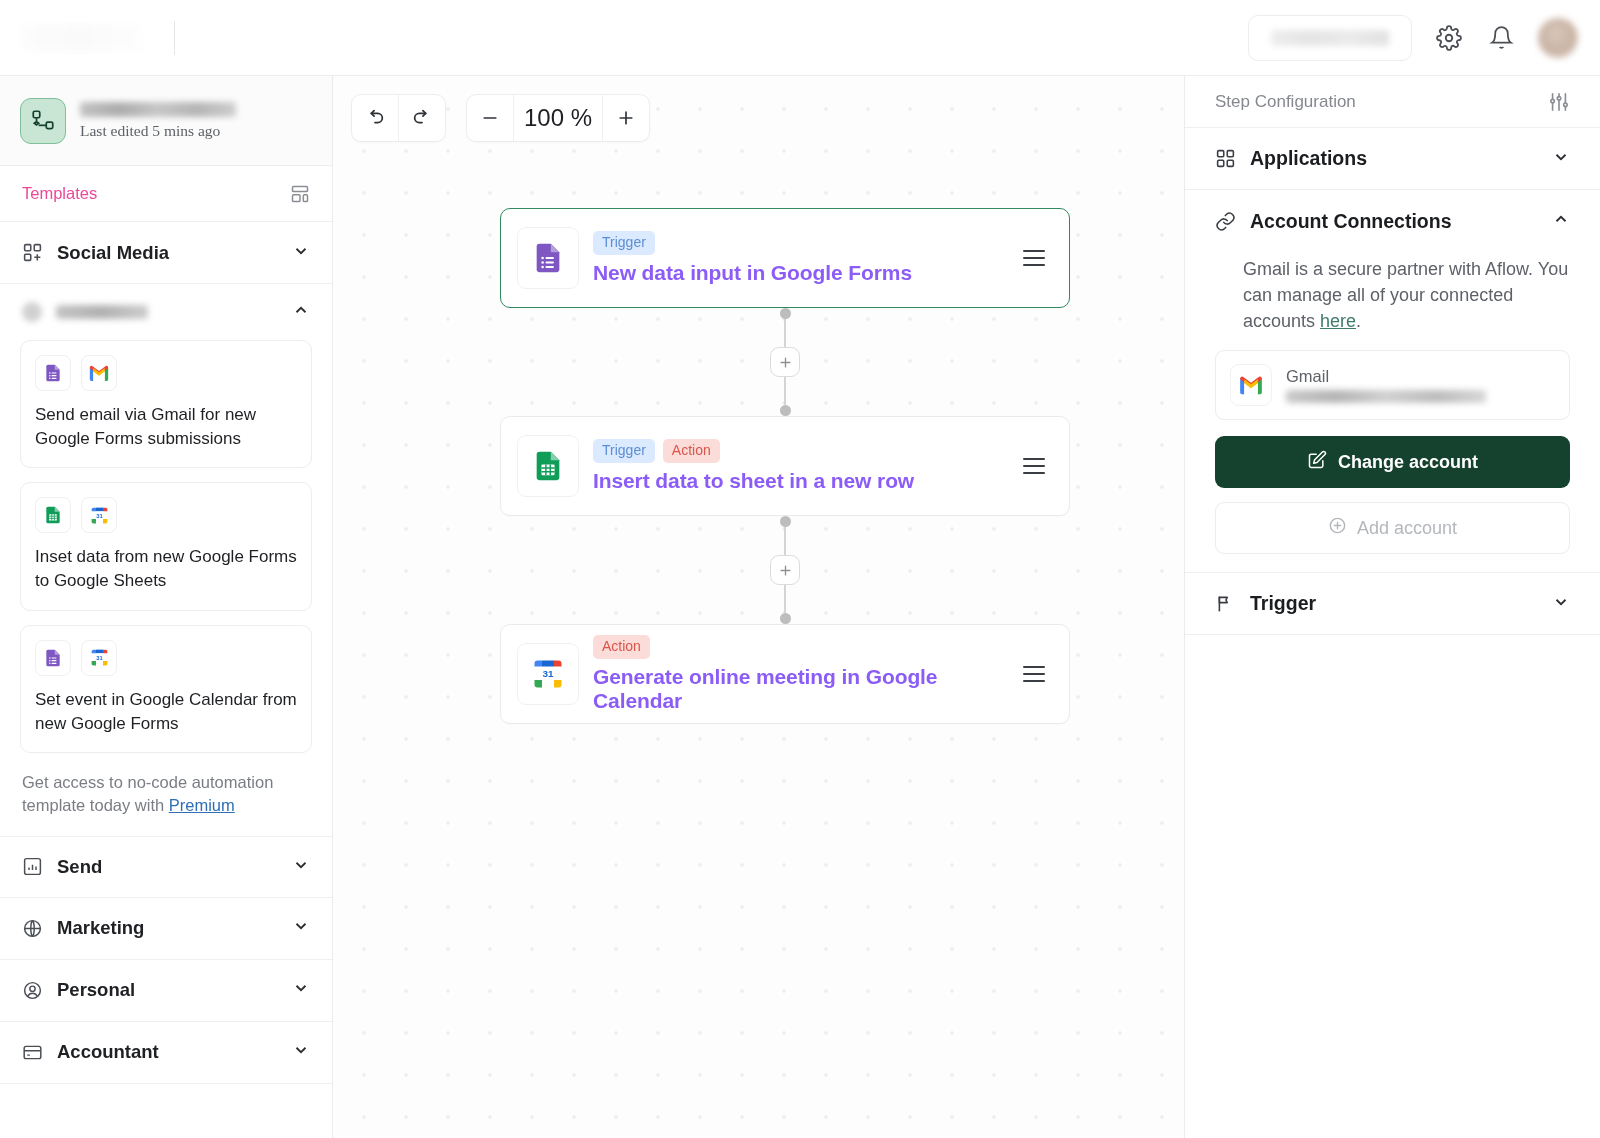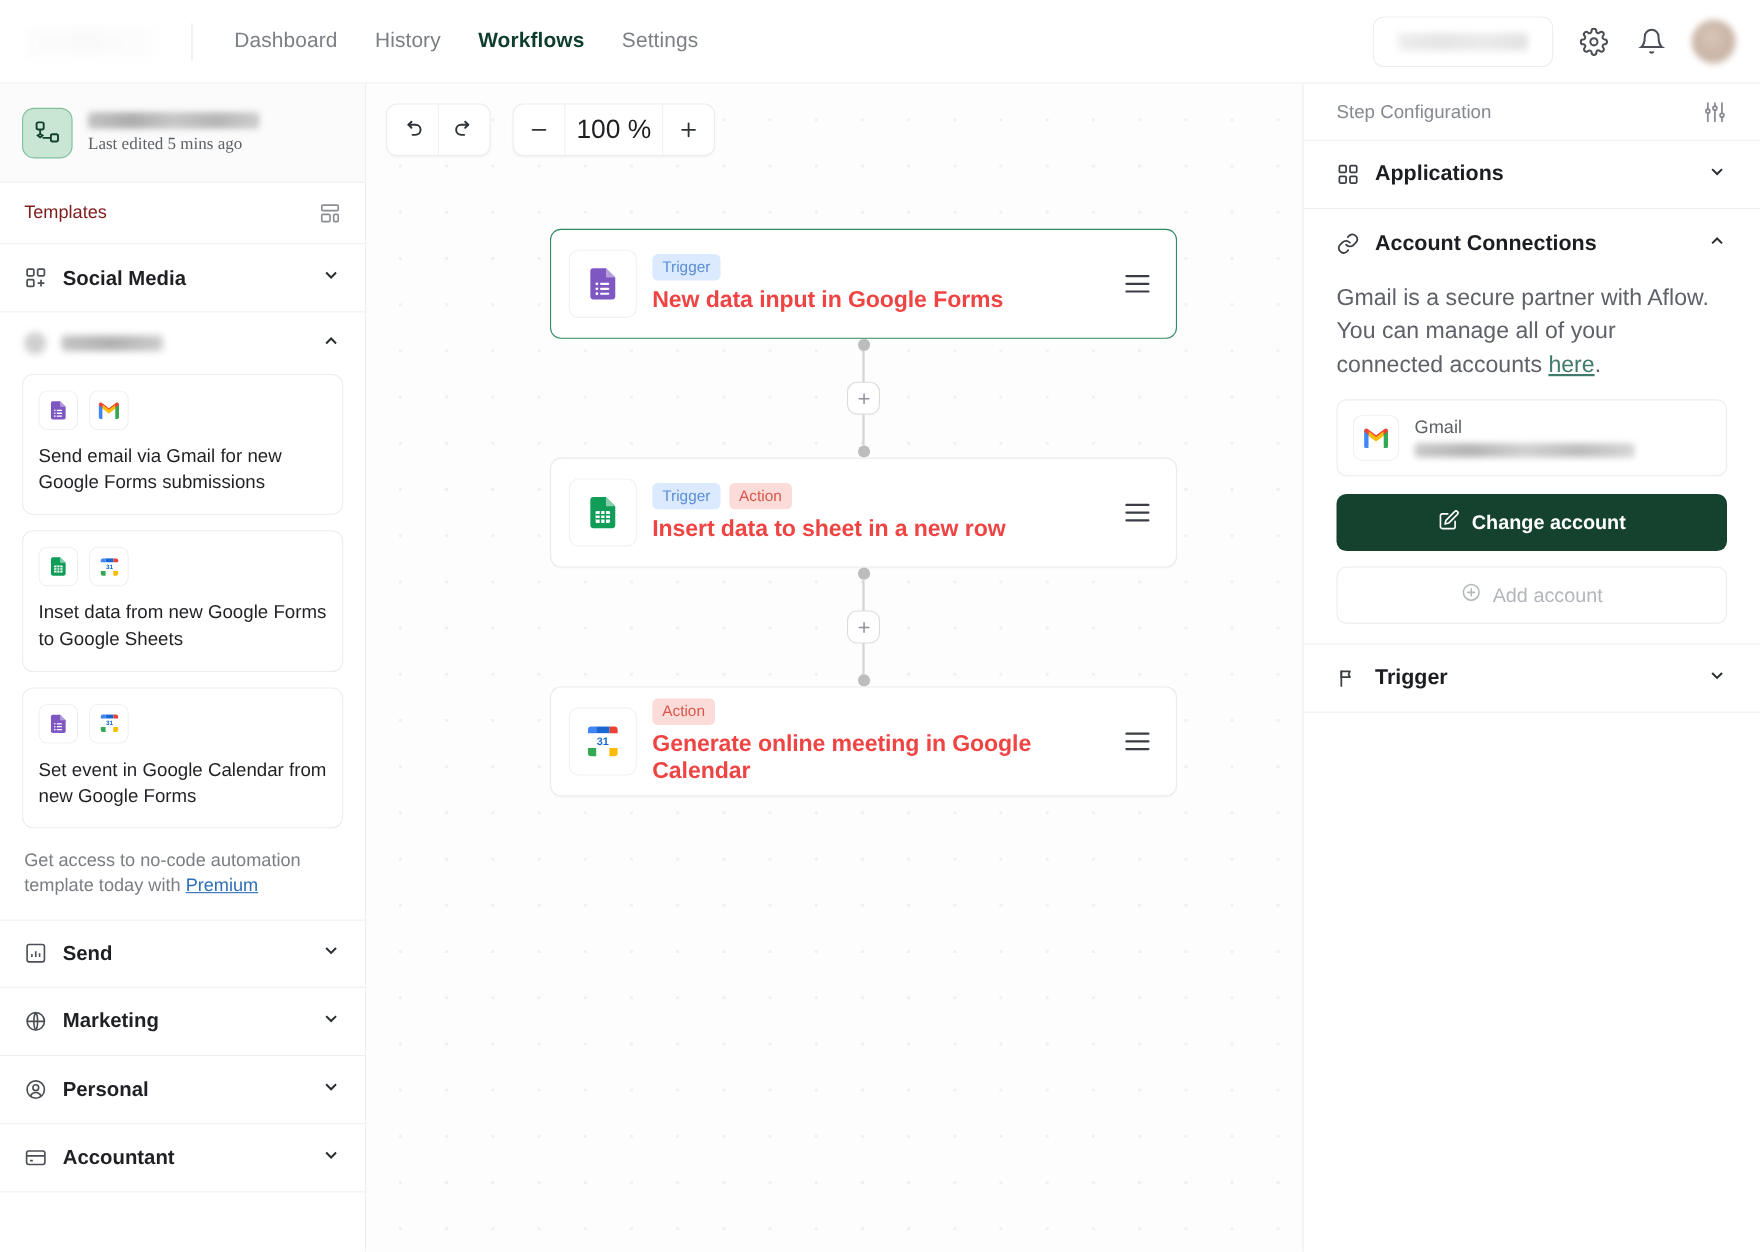--- a/index.html
+++ b/index.html
@@ -67,21 +67,21 @@
     width: 156px; height: 15px; border-radius: 3px;
     background: linear-gradient(90deg,#b9b9b9,#9e9e9e,#bdbdbd,#a8a8a8,#c6c6c6);
     filter: blur(3px); opacity: .85; margin-bottom: 2px;
   }
   .wf-sub { font-size: 15.5px; color: #5e6268; }
 
   .templates-row {
     height: 56px; display: flex; align-items: center; justify-content: space-between;
     padding: 0 22px; border-bottom: 1px solid #efefef;
   }
-  .templates-label { font-size: 16.5px; color: #7f1d1d; }
+  .templates-label { font-size: 16.5px; color: #ec4899; }
 
   .cat-row {
     height: 62px; display: flex; align-items: center; gap: 14px;
     padding: 0 22px; border-bottom: 1px solid #efefef; cursor: pointer;
   }
   .cat-row .cat-label { font-size: 18.5px; font-weight: 700; color: #1f2024; }
   .cat-row .chev { margin-left: auto; color: #2a2d31; }
   .cat-icon { color: #4b4f55; display: flex; align-items: center; }
 
   .cat-row.blurred-head { border-bottom: none; height: 56px; }
@@ -142,21 +142,21 @@
   .node.selected { border: 1.6px solid #2f8a5f; }
   .node-icon-box {
     width: 62px; height: 62px; border: 1px solid #f1f1f1; border-radius: 9px;
     background: #fff; display: flex; align-items: center; justify-content: center; flex: none;
   }
   .node-body { margin-left: 14px; display: flex; flex-direction: column; gap: 6px; }
   .badges { display: flex; gap: 8px; }
   .badge { font-size: 14px; padding: 3px 9px; border-radius: 5px; line-height: 1.25; }
   .badge.trigger { background: #dbeafe; color: #5b8fd4; }
   .badge.action  { background: #fcdcd8; color: #d9564c; }
-  .node-title { font-size: 21px; font-weight: 700; color: #ef4444; letter-spacing: -.1px; }
+  .node-title { font-size: 21px; font-weight: 700; color: #8b5cf6; letter-spacing: -.1px; }
   .node-menu { margin-left: auto; display: flex; flex-direction: column; gap: 5px; cursor: pointer; padding: 6px; }
   .node-menu span { display: block; width: 22px; height: 2px; background: #3a3e44; border-radius: 2px; }
 
   .connector { height: 108px; display: flex; flex-direction: column; align-items: center; justify-content: center; position: relative; }
   .conn-dot { width: 11px; height: 11px; border-radius: 50%; background: #bdbdbd; }
   .conn-line { width: 2px; flex: 1; background: #d4d4d4; }
   .conn-plus {
     position: absolute; top: 50%; left: 50%; transform: translate(-50%,-50%);
     width: 30px; height: 30px; border: 1.5px solid #dcdcdc; border-radius: 9px;
     background: #fff; display: flex; align-items: center; justify-content: center;
@@ -176,21 +176,21 @@
   .rp-section {
     height: 62px; display: flex; align-items: center; gap: 14px; padding: 0 30px;
     border-bottom: 1px solid #efefef; cursor: pointer;
   }
   .rp-section .rp-title { font-size: 19.5px; font-weight: 700; color: #1b1d21; }
   .rp-section .chev { margin-left: auto; color: #2a2d31; }
   .rp-section.open { border-bottom: none; }
   .rp-icon { color: #3a3e44; display: flex; align-items: center; }
 
   .rp-body { padding: 4px 30px 18px 30px; border-bottom: 1px solid #efefef; }
-  .rp-desc { font-size: 21px; line-height: 1.45; color: #5e6268; margin-bottom: 16px; }
+  .rp-desc { font-size: 18px; line-height: 1.45; color: #5e6268; margin-bottom: 16px; margin-left: 28px; }
   .rp-desc a { color: #3f7a6c; text-decoration: underline; cursor: pointer; }
 
   .acct-card {
     border: 1px solid #ececec; border-radius: 9px; height: 70px;
     display: flex; align-items: center; padding: 0 14px; gap: 14px; margin-bottom: 16px;
   }
   .acct-icon-box {
     width: 42px; height: 42px; border: 1px solid #f1f1f1; border-radius: 9px; background: #fff;
     display: flex; align-items: center; justify-content: center; flex: none;
   }
@@ -213,26 +213,20 @@
   }
 </style>
 </head>
 <body>
 
 <div class="topbar">
   <div class="logo-wrap">
     <div class="logo-blur"></div>
   </div>
   <div class="topnav-divider"></div>
-  <nav class="topnav">
-    <div class="topnav-item">Dashboard</div>
-    <div class="topnav-item">History</div>
-    <div class="topnav-item active">Workflows</div>
-    <div class="topnav-item">Settings</div>
-  </nav>
   <div class="top-right">
     <div class="upgrade-btn">
       <div class="upgrade-blur"></div>
     </div>
     <div class="icon-btn">
       <svg width="26" height="26" viewBox="0 0 24 24" fill="none" stroke="currentColor" stroke-width="1.7">
         <circle cx="12" cy="12" r="3"></circle>
         <path d="M19.4 15a1.65 1.65 0 0 0 .33 1.82l.06.06a2 2 0 1 1-2.83 2.83l-.06-.06a1.65 1.65 0 0 0-1.82-.33 1.65 1.65 0 0 0-1 1.51V21a2 2 0 1 1-4 0v-.09A1.65 1.65 0 0 0 9 19.4a1.65 1.65 0 0 0-1.82.33l-.06.06a2 2 0 1 1-2.83-2.83l.06-.06a1.65 1.65 0 0 0 .33-1.82 1.65 1.65 0 0 0-1.51-1H3a2 2 0 1 1 0-4h.09A1.65 1.65 0 0 0 4.6 9a1.65 1.65 0 0 0-.33-1.82l-.06-.06a2 2 0 1 1 2.83-2.83l.06.06A1.65 1.65 0 0 0 9 4.6a1.65 1.65 0 0 0 1-1.51V3a2 2 0 1 1 4 0v.09a1.65 1.65 0 0 0 1 1.51 1.65 1.65 0 0 0 1.82-.33l.06-.06a2 2 0 1 1 2.83 2.83l-.06.06A1.65 1.65 0 0 0 19.4 9v0a1.65 1.65 0 0 0 1.51 1H21a2 2 0 1 1 0 4h-.09a1.65 1.65 0 0 0-1.51 1z"></path>
       </svg>
     </div>

